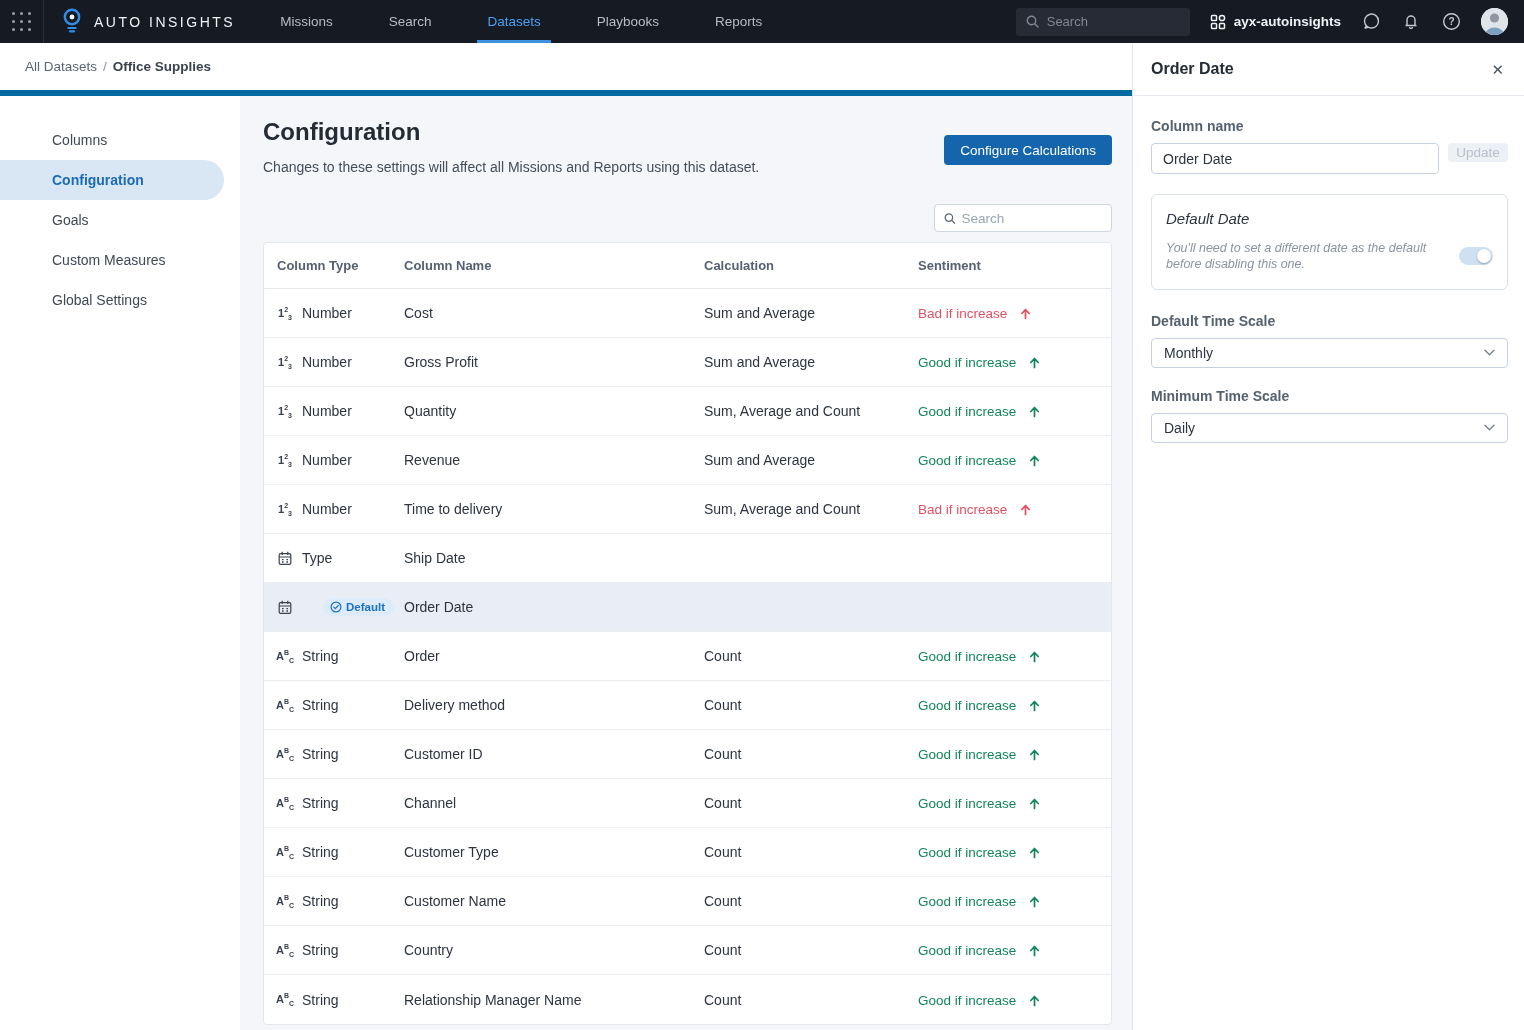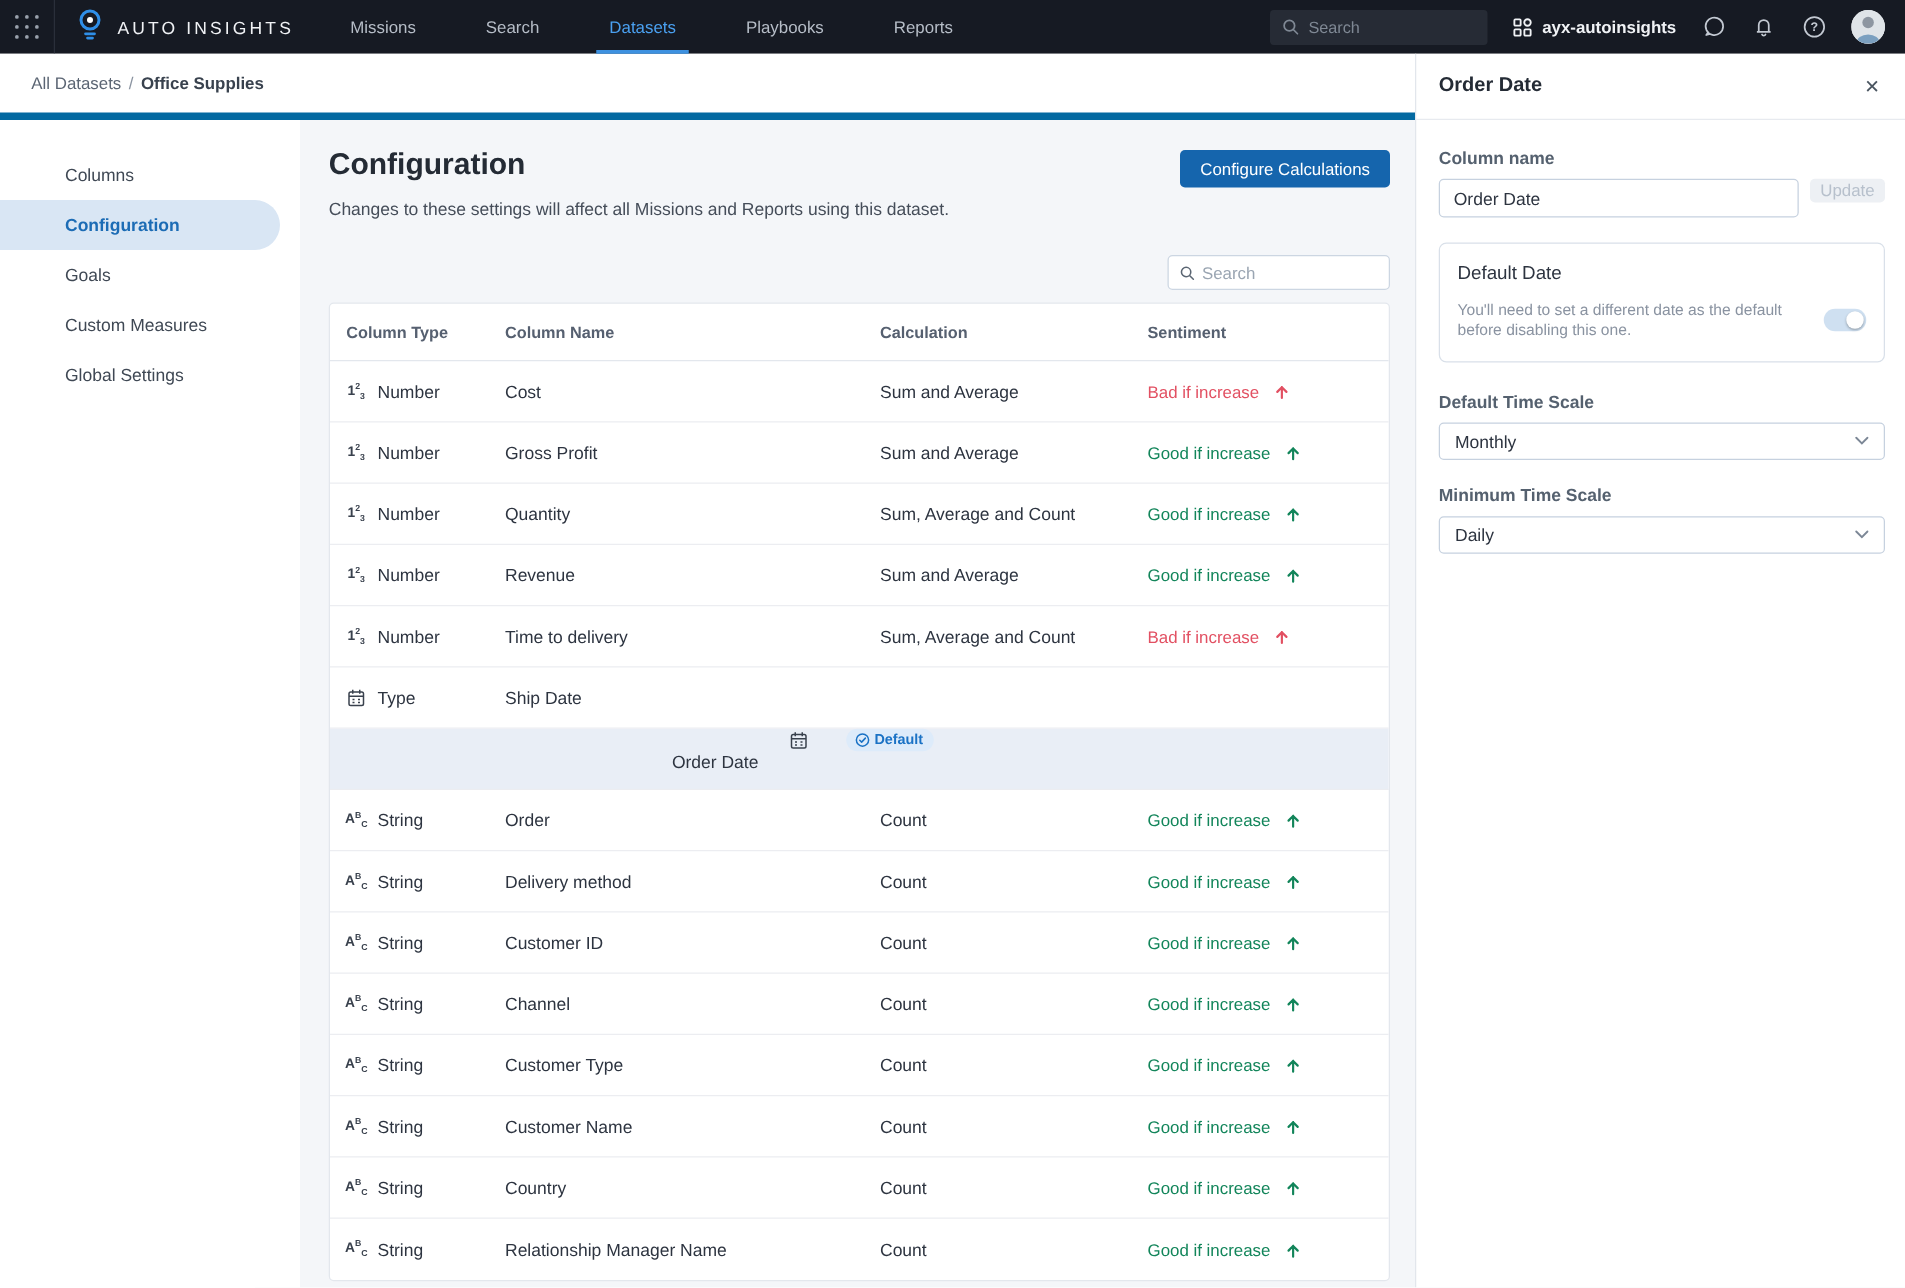--- a/index.html
+++ b/index.html
@@ -38,56 +38,56 @@
   
   .sidebar { width:240px; flex:none; padding-top:24px; background:#fff; }
   .sidebar-item { height:40px; display:flex; align-items:center; padding-left:52px; margin-right:16px; font-size:14px; color:#3f4854; border-radius:0 20px 20px 0; cursor:pointer; }
   .sidebar-item.active { background:#d9e6f4; color:var(--link-blue,#1c6cb5); font-weight:700; }
 
   
   .main { flex:1; background:#f4f6f9; padding:22px 20px 0 23px; overflow:hidden; }
   .main-header { display:flex; justify-content:space-between; align-items:flex-start; }
   .page-title { font-size:24px; font-weight:700; color:#242b35; }
   .page-subtitle { margin-top:13px; font-size:14px; color:#454d59; }
-  .configure-btn { background:var(--button-blue,#1565ad); color:#fff; border:none; border-radius:4px; height:30px; padding:0 16px; font-size:13.5px; font-family:inherit; cursor:pointer; margin-top:2px; }
+  .configure-btn { background:var(--button-blue,#1565ad); color:#fff; border:none; border-radius:4px; height:30px; padding:0 16px; font-size:13.5px; font-family:inherit; cursor:pointer; margin-top:17px; }
   .search-row { display:flex; justify-content:flex-end; margin-top:29px; }
   .search-box { width:178px; height:28px; background:#fff; border:1px solid #ccd6e2; border-radius:4px; display:flex; align-items:center; padding:0 9px; gap:6px; }
   .search-box input { border:none; outline:none; font-size:13.5px; color:#3a434f; width:100%; font-family:inherit; }
   .search-box input::placeholder { color:#9aa5b2; }
 
   
   .table { margin-top:10px; background:#fff; border:1px solid #e3e7ed; border-radius:4px; overflow:hidden; }
   .thead { display:flex; align-items:center; height:46px; border-bottom:1px solid #e3e7ed; font-size:13px; font-weight:700; color:#566070;justify-content:space-between; }
   .col-type { width:140px; flex:none; padding-left:13px; display:flex; align-items:center; gap:9px; }
   .col-name { width:300px; flex:none; }
   .col-calc { width:214px; flex:none; }
   .col-sent { flex:1; }
   .trow { display:flex; align-items:center; height:49px; border-bottom:1px solid #ecedf1; font-size:14px; color:#2d3440; cursor:pointer; }
   .trow:last-child { border-bottom:none; }
-  .trow.selected { background:var(--selected-bg,#e9eef6);flex-direction:column; }
+  .trow.selected { background:var(--selected-bg,#e9eef6); }
   .type-icon { width:16px; display:inline-flex; justify-content:center; color:#39414d; }
   .glyph { font-weight:700; font-size:11px; line-height:1; color:#39414d; white-space:nowrap; }
   .glyph .sup { font-size:7px; vertical-align:super; }
   .glyph .sub { font-size:7px; vertical-align:sub; }
   .badge { display:inline-flex; align-items:center; gap:4px; margin-left:12px; background:var(--badge-bg,#ddebfa); color:var(--badge-text,#1a72c5); border-radius:10px; padding:3px 9px 3px 7px; font-size:11.5px; font-weight:700; }
   .sent { display:inline-flex; align-items:center; gap:12px; font-size:13.5px; }
   .sent.good { color:var(--good,#12855a); }
   .sent.bad { color:var(--bad,#e25062); }
 
   
   .panel { width:392px; flex:none; background:#fff; border-left:1px solid #e2e6ec; display:flex; flex-direction:column; }
   .panel-header { height:53px; flex:none; display:flex; align-items:center; justify-content:space-between; padding:0 20px 0 18px; border-bottom:1px solid #e7eaef; }
   .panel-title { font-size:16px; font-weight:700; color:#242b35; }
   .panel-close { font-size:15px; color:#4a5560; cursor:pointer; line-height:1; }
   .panel-body { padding:22px 16px 0 18px; }
   .field-label { display:block; font-size:14px; font-weight:700; color:#55616f; }
   .input-row { display:flex; gap:9px; margin-top:9px; }
   .text-input { flex:1; height:31px; border:1px solid #c6d1df; border-radius:4px; padding:0 11px; font-size:14px; color:#2d3440; outline:none; font-family:inherit; background:#fff; }
   .update-btn { width:60px; height:19px; background:#edf0f4; color:#b7c0cc; border:none; border-radius:4px; font-size:13.5px; font-family:inherit; cursor:default; }
-  .card { margin-top:20px; border:1px solid #d9e0e9; border-radius:6px; padding:15px 14px 16px 14px; }
+  .card { margin-top:20px; border:1px solid #d9e0e9; border-radius:6px; padding:15px 14px 16px 14px;font-style:italic; }
   .card-title { font-size:15px; color:#2d3440; }
   .card-row { display:flex; align-items:center; gap:14px; margin-top:13px; }
   .card-desc { flex:1; font-size:12.5px; color:#8a93a1; line-height:1.3; }
   .toggle { width:34px; height:18px; border-radius:9px; background:#d4dfec; position:relative; flex:none; cursor:pointer; }
   .toggle.on { background:#cfe0f1; }
   .toggle .knob { position:absolute; top:2px; left:2px; width:14px; height:14px; border-radius:50%; background:#fff; box-shadow:0 1px 2px rgba(0,0,0,.3); }
   .toggle.on .knob { left:auto; right:2px; }
   .ts-field { margin-top:23px; }
   .ts-field:last-child { margin-top:20px; }
   .select { height:30px; border:1px solid #c6d1df; border-radius:4px; display:flex; align-items:center; justify-content:space-between; padding:0 12px; font-size:14px; color:#2d3440; margin-top:9px; cursor:pointer; background:#fff; }

